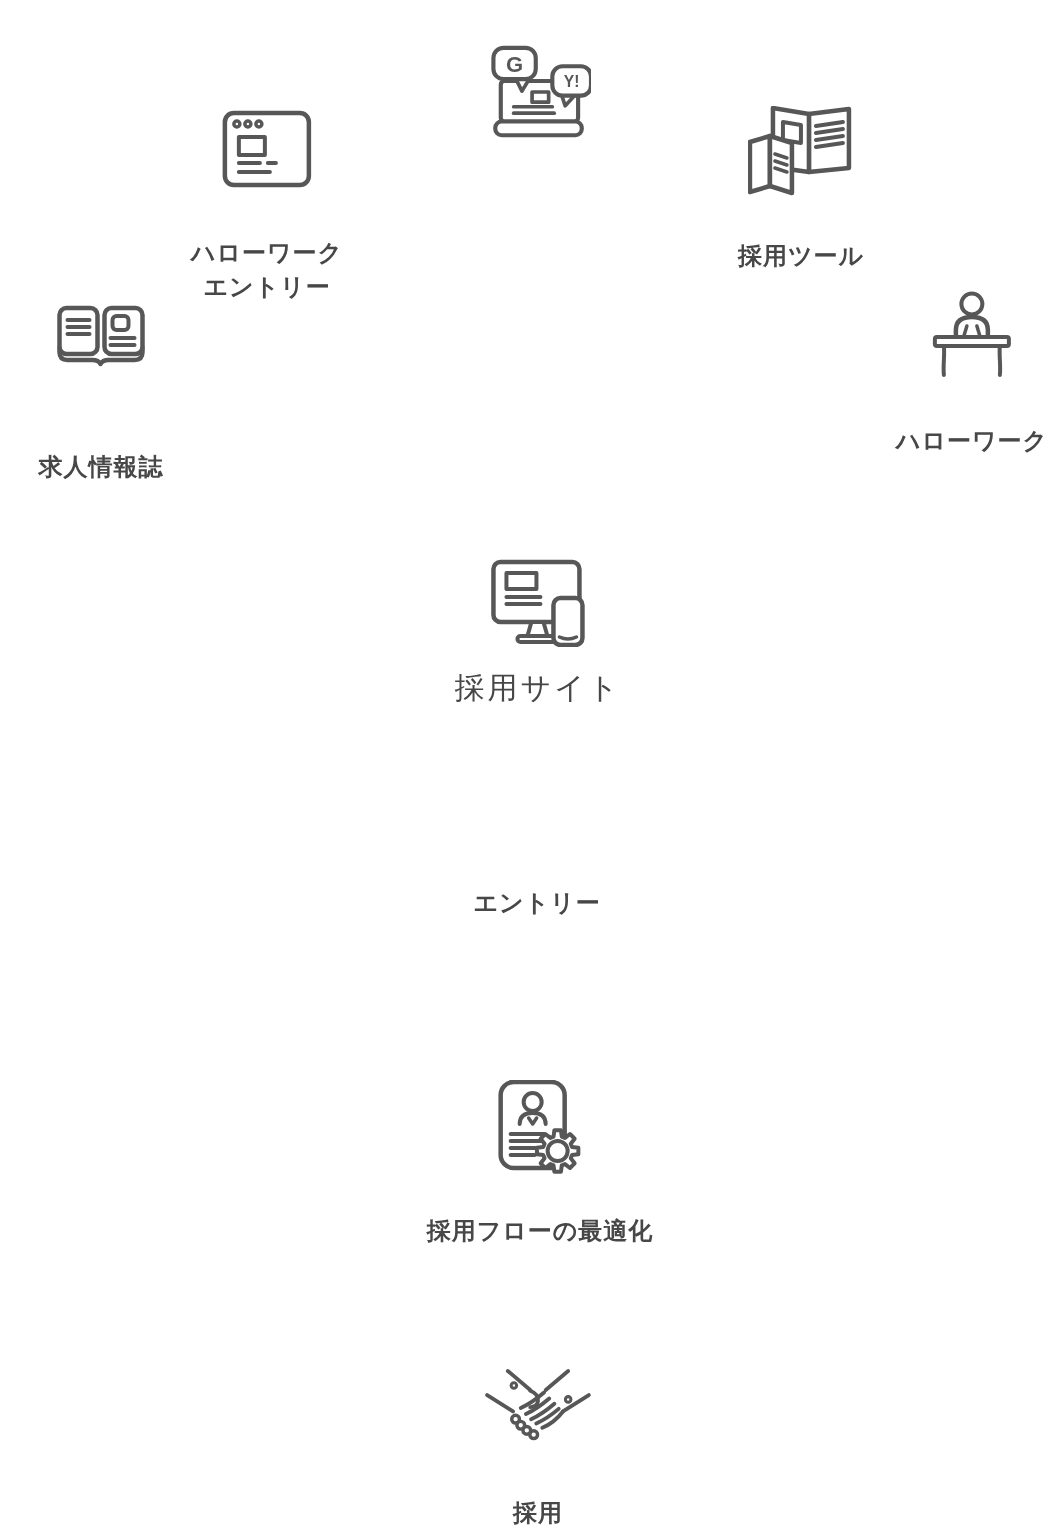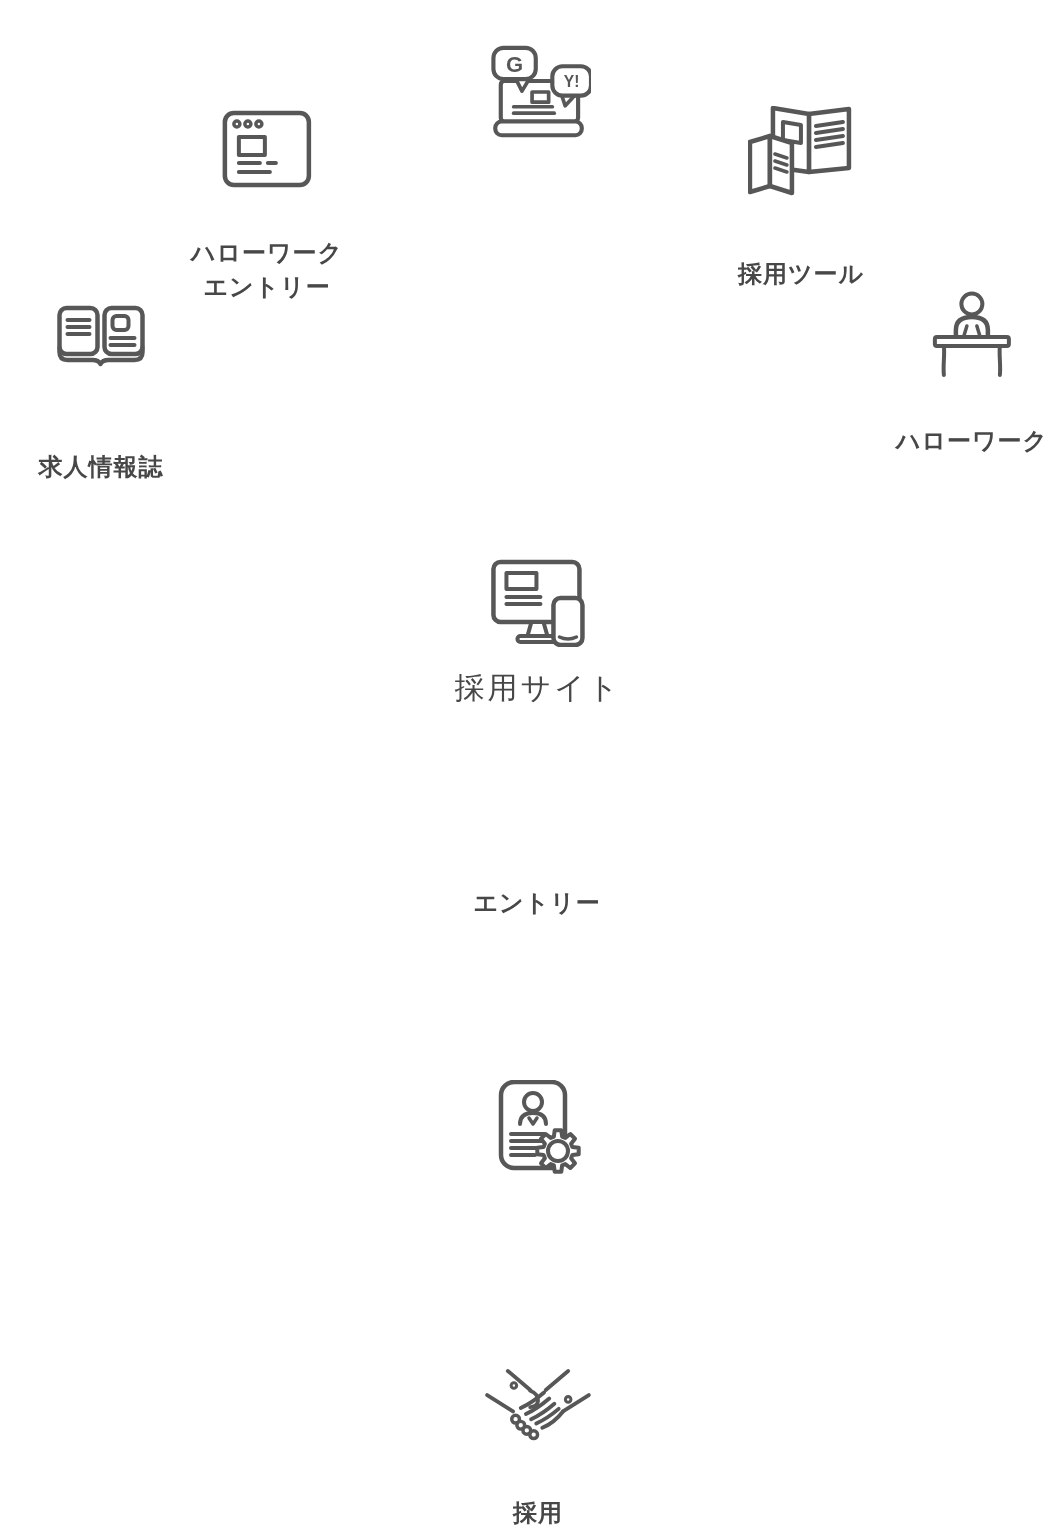--- a/index.html
+++ b/index.html
@@ -36,21 +36,21 @@
     font-family:"Liberation Sans","DejaVu Sans",sans-serif;
     font-weight:bold;
     fill:#575757;
   }
   
   .n-web      {left:533px; top:44px;}
   .n-web .label{margin-top:44px;}
   .n-jobsites {left:267px; top:110px;}
   .n-jobsites .label{margin-top:48px;}
   .n-tools    {left:801px; top:106px;}
-  .n-tools .label{margin-top:61px;}
+  .n-tools .label{margin-top:43px;}
   .n-magazine {left:101px; top:304px;}
   .n-magazine .label{margin-top:80px;}
   .n-hellowork{left:972px; top:290px;}
   .n-hellowork .label{margin-top:46px;}
   .n-site     {left:538px; top:559px;}
   .n-site .label{margin-top:24px;}
   .n-entry    {left:537px; top:886px;justify-content:flex-end;}
   .n-flow     {left:540px; top:1080px;}
   .n-flow .label{margin-top:34px;}
   .n-hired    {left:538px; top:1364px;}
@@ -170,20 +170,21 @@
       <path d="M34,38 L38,44 L42,38" stroke-width="3.5"></path>
       <path d="M16,54 L49,54" stroke-width="4"></path>
       <path d="M16,61 L49,61" stroke-width="4"></path>
       <path d="M16,68 L45,68" stroke-width="4"></path>
       <path d="M16,75 L40,75" stroke-width="4"></path>
       <g transform="translate(63,71)">
         <path fill="#ffffff" stroke-width="4" d="M14.4,-4.1 L20.7,-3.3 L20.7,3.3 L14.4,4.1 L13.1,7.3 L17,12.3 L12.3,17 L7.3,13.1 L4.1,14.4 L3.3,20.7 L-3.3,20.7 L-4.1,14.4 L-7.3,13.1 L-12.3,17 L-17,12.3 L-13.1,7.3 L-14.4,4.1 L-20.7,3.3 L-20.7,-3.3 L-14.4,-4.1 L-13.1,-7.3 L-17,-12.3 L-12.3,-17 L-7.3,-13.1 L-4.1,-14.4 L-3.3,-20.7 L3.3,-20.7 L4.1,-14.4 L7.3,-13.1 L12.3,-17 L17,-12.3 L13.1,-7.3 Z"></path>
         <circle cx="0" cy="0" r="10" stroke-width="4" fill="#ffffff"></circle>
       </g>
     </svg>
+    <div class="label">採用フローの最適化</div>
   </div>
 
   <div class="node n-hired">
     <svg width="112" height="88" viewBox="0 0 130 102" fill="none" stroke="#575757" stroke-width="4.5" stroke-linecap="round" stroke-linejoin="round">
       <path d="M36,55 L56,30 L70,38 L80,54 L60,78 L40,62 Z" fill="#ffffff" stroke="none"></path>
       <path d="M74,30 L94,55 L66,76 L44,52 Z" fill="#ffffff" stroke="none"></path>
       <path d="M94,55 Q84,68 70,74"></path>
       <path d="M72,33 Q58,45 45,51"></path>
       <path d="M78,40 Q64,52 51,58"></path>
       <path d="M84,46 Q70,58 57,64"></path>

